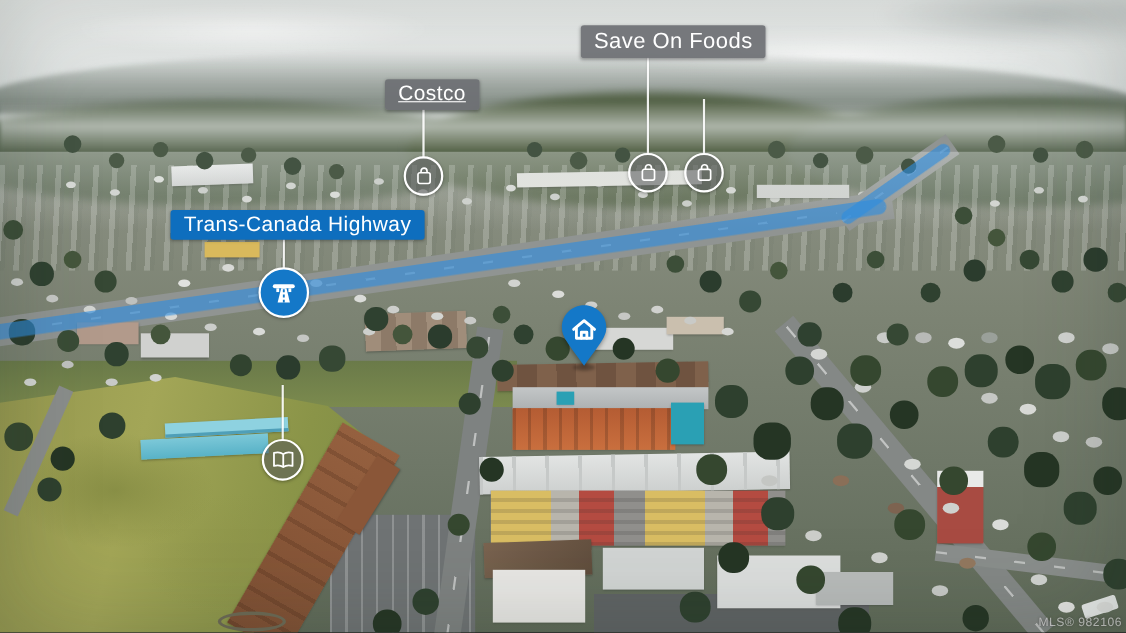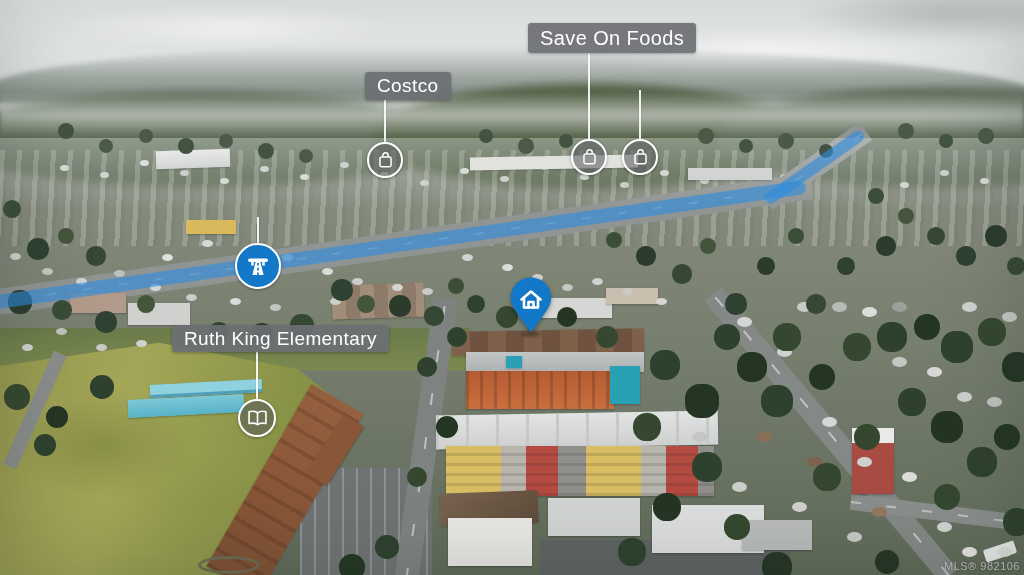--- a/index.html
+++ b/index.html
@@ -126,21 +126,21 @@
     260px 166px #cdd0cb,300px 174px #d9dbd7,340px 162px #c6c9c4,380px 172px #d2d4d0,420px 180px #cbcec9,
     460px 168px #d7d9d5,500px 176px #c9ccc8,540px 164px #d5d7d3,580px 174px #ced0cc,620px 182px #c7cac5,
     660px 170px #d3d5d1,700px 178px #cccfca,740px 186px #d8dad6,780px 174px #c5c8c3,900px 182px #d1d3cf,
     940px 170px #cacdc8,980px 178px #d6d8d4;}
 
   
   .poi-label{z-index:52;display:flex;align-items:center;justify-content:center;height:28px;padding:12px 12px;
     color:var(--label-text,#fff);font-size:19px;letter-spacing:.4px;border-radius:3px;white-space:nowrap;
     background:var(--poi-label-bg,rgba(109,111,115,.92));box-shadow:0 1px 3px rgba(0,0,0,.3);}
   .l-save{left:528px;top:23px;height:30px;font-size:20px;}
-  .l-costco{left:365px;top:72px;}
+  .l-costco{left:350px;top:72px;text-decoration:underline;}
   .l-mill{left:640px;top:63px;}
   .l-tch{left:155px;top:191px;height:27px;background:var(--highway-label-bg,#0e6ebe);}
   .l-rke{left:172px;top:325px;height:27px;}
   .leader{width:2px;background:var(--leader-line,rgba(255,255,255,.9));z-index:51;box-shadow:0 0 1px rgba(0,0,0,.35);}
   .ln-save{left:588px;top:52px;height:88px;}
   .ln-costco{left:384px;top:99px;height:45px;}
   .ln-mill{left:639px;top:90px;height:50px;}
   .ln-tch{left:257px;top:217px;height:27px;}
   .ln-rke{left:256px;top:350px;height:51px;}
   .poi-circle{z-index:52;border-radius:50%;border:2px solid #fff;display:flex;align-items:center;justify-content:center;
@@ -230,21 +230,21 @@
   <div class="vignette"></div>
 
   <div class="leader ln-save"></div>
   <div class="leader ln-costco"></div>
   <div class="leader ln-mill"></div>
   <div class="leader ln-tch"></div>
   <div class="leader ln-rke"></div>
 
   <div class="poi-label l-save">Save On Foods</div>
   <div class="poi-label l-costco">Costco</div>
-  <div class="poi-label l-rke">Ruth King Elementary</div>
+  <div class="poi-label l-tch">Trans-Canada Highway</div>
 
   <div class="poi-circle c-costco">
     <svg class="glyph" width="17" height="18" viewBox="0 0 20 21" fill="none" stroke="#fff" stroke-width="1.8">
       <rect x="3.5" y="7" width="13" height="11.5" rx="2"></rect>
       <path d="M6.8 7 V5.2 a3.2 3.2 0 0 1 6.4 0 V7"></path>
     </svg>
   </div>
   <div class="poi-circle c-save">
     <svg class="glyph" width="17" height="18" viewBox="0 0 20 21" fill="none" stroke="#fff" stroke-width="1.8">
       <rect x="3.5" y="7" width="13" height="11.5" rx="2"></rect>

